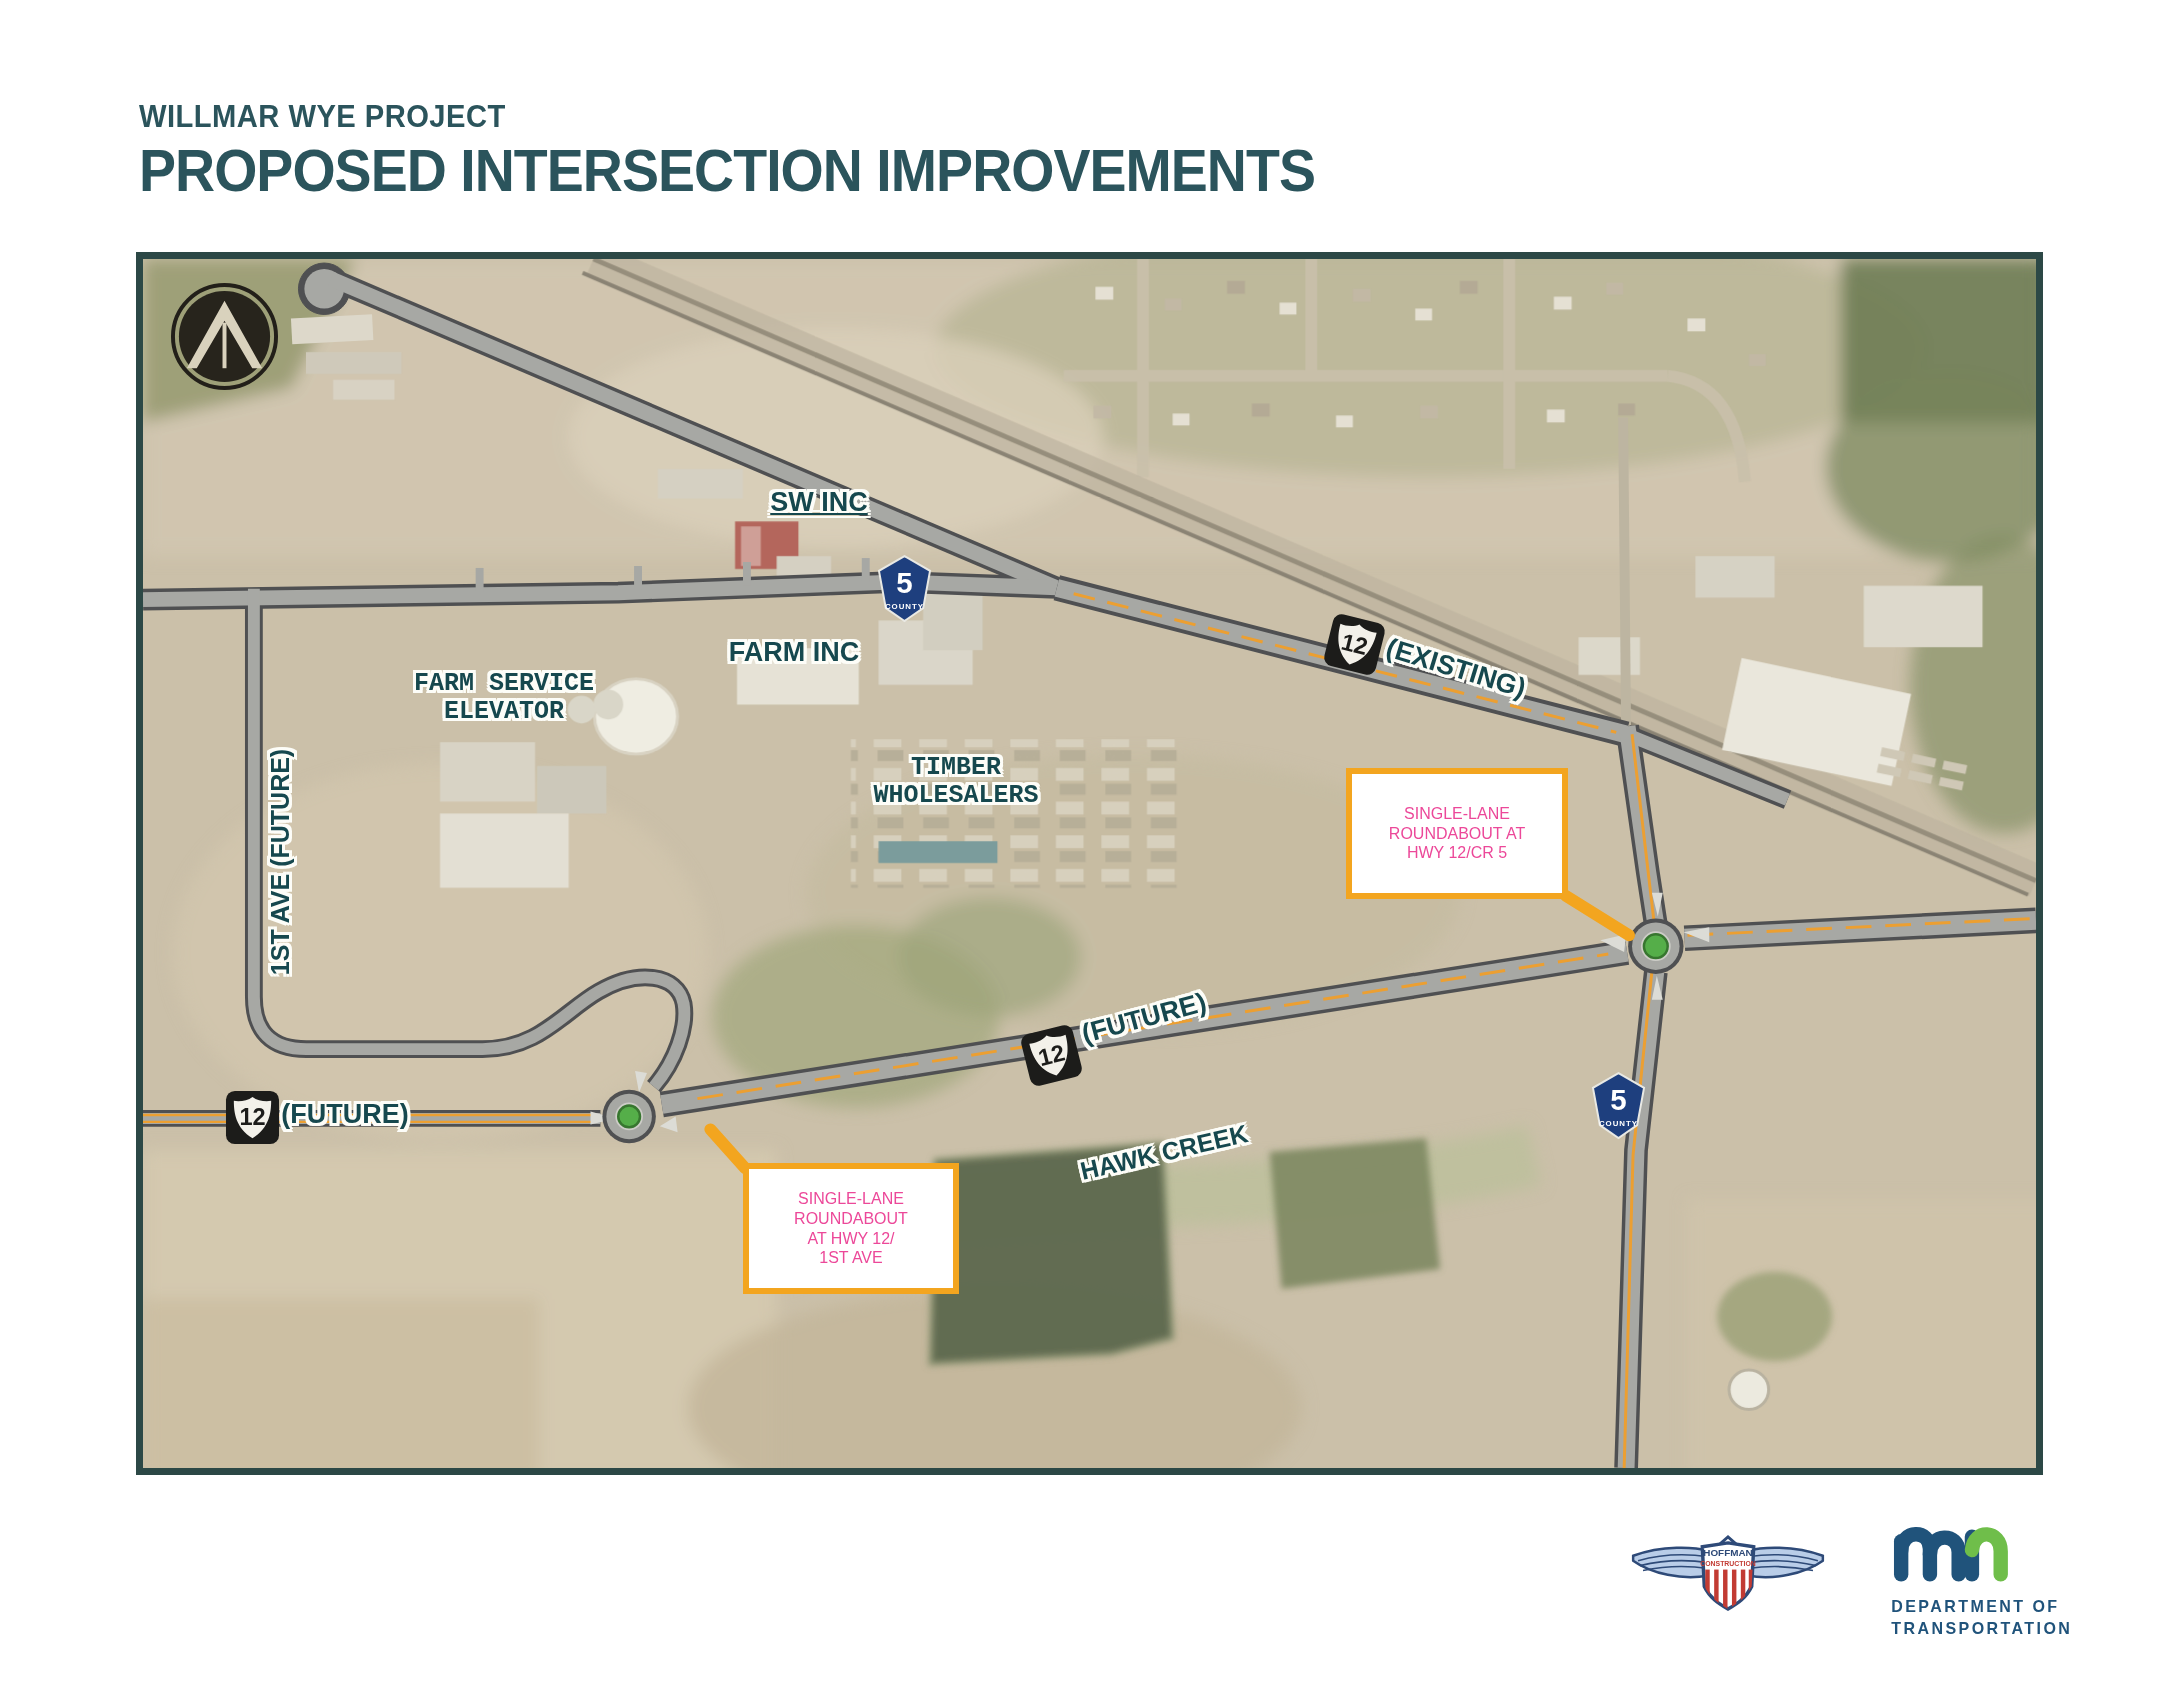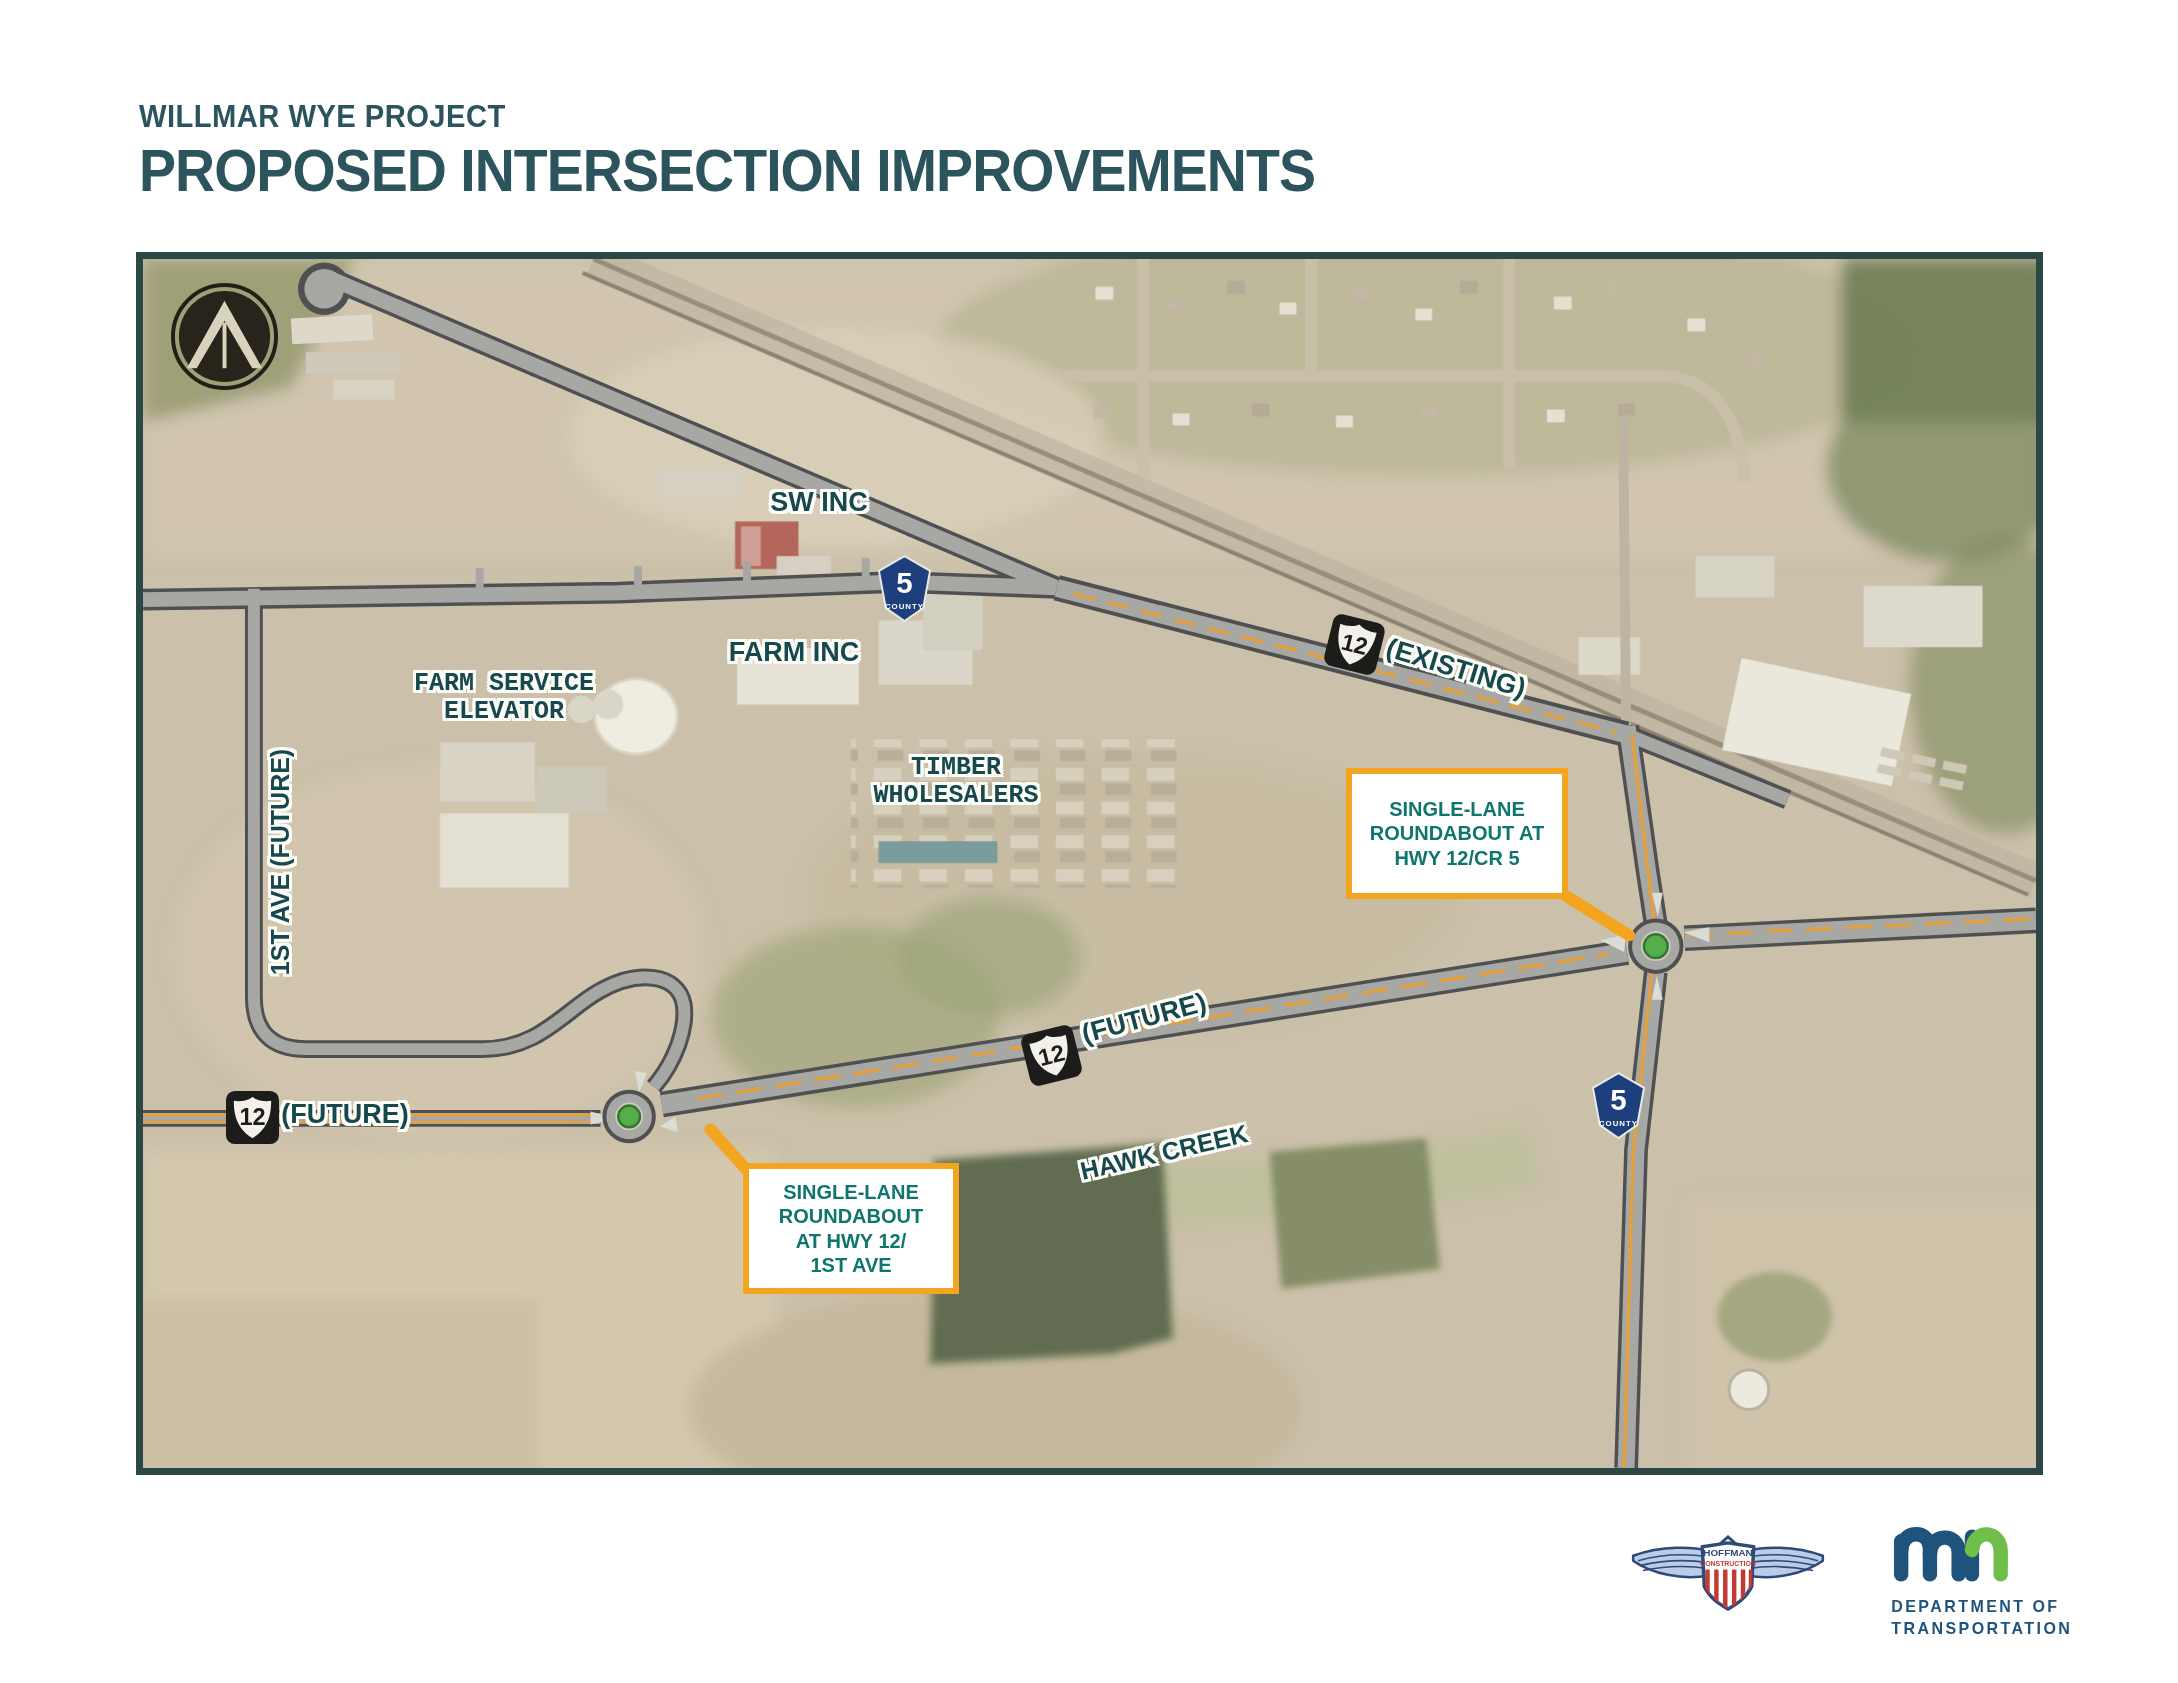--- a/index.html
+++ b/index.html
@@ -16,21 +16,21 @@
   #map-svg{position:absolute;left:0;top:0;}
 
   
   .maplabel{position:absolute;color:#16484e;font-weight:bold;text-align:center;white-space:pre-line;line-height:1.12;
     text-shadow:-3px -3px 0 #fdfdf8,3px -3px 0 #fdfdf8,-3px 3px 0 #fdfdf8,3px 3px 0 #fdfdf8,0 -3px 0 #fdfdf8,0 3px 0 #fdfdf8,-3px 0 0 #fdfdf8,3px 0 0 #fdfdf8;}
   .lbl-24{font-size:25px;}
   .lbl-26{font-size:27px;}
 
   
   .callout{position:absolute;background:#ffffff;border:6px solid #f3a51f;box-sizing:border-box;display:flex;align-items:center;justify-content:center;}
-  .callout-text{color:#0f766e;font-weight:bold;font-size:20px;line-height:1.22;text-align:center;white-space:pre-line;}
+  .callout-text{color:#ec4899;font-weight:normal;font-size:16px;line-height:1.22;text-align:center;white-space:pre-line;}
 
   
   .shield{position:absolute;}
 
   
   #footer-logos{left:0;top:1475px;width:1874px;height:208px;}
 </style>
 </head>
 <body>
 
@@ -242,21 +242,21 @@
     <path d="M608,918 L573,879" stroke="#f3a51f" stroke-width="12" stroke-linecap="round" fill="none"></path>
   </svg>
 
   <svg class="abs" style="left:26px;top:22px;" width="111" height="111" viewBox="-56 -56 112 112">
     <circle cx="0" cy="0" r="52" fill="none" stroke="#221f19" stroke-width="4"></circle>
     <circle cx="0" cy="0" r="46" fill="#27241c"></circle>
     <polygon points="-38,32 0,-36 38,32 28,32 0,-16 -28,32" fill="#d9d2bd"></polygon>
     <rect x="-2" y="-14" width="4" height="46" fill="#d9d2bd"></rect>
   </svg>
 
-  <div class="maplabel lbl-26" style="left:587px;top:228px;width:178px;">SW INC</div>
+  <div class="maplabel lbl-26" style="left:587px;top:228px;width:178px;text-decoration:underline;">SW INC</div>
   <div class="maplabel lbl-26" style="left:562px;top:378px;width:178px;">FARM INC</div>
   <div class="maplabel lbl-24" style="left:252px;top:411px;width:218px;font-family:Liberation Mono, monospace;">FARM SERVICE
 ELEVATOR</div>
   <div class="maplabel lbl-24" style="left:704px;top:495px;width:218px;font-family:Liberation Mono, monospace;">TIMBER
 WHOLESALERS</div>
   <div class="maplabel lbl-24" style="left:932px;top:879px;width:178px;transform:rotate(-13deg);">HAWK CREEK</div>
   <div class="maplabel lbl-26" style="left:1224px;top:394px;width:178px;transform:rotate(17deg);">(EXISTING)</div>
   <div class="maplabel lbl-26" style="left:912px;top:744px;width:178px;transform:rotate(-15deg);">(FUTURE)</div>
   <div class="maplabel lbl-26" style="left:118px;top:840px;width:168px;">(FUTURE)</div>
   <div class="maplabel lbl-24" style="left:18px;top:589px;width:238px;transform:rotate(-90deg);">1ST AVE (FUTURE)</div>

